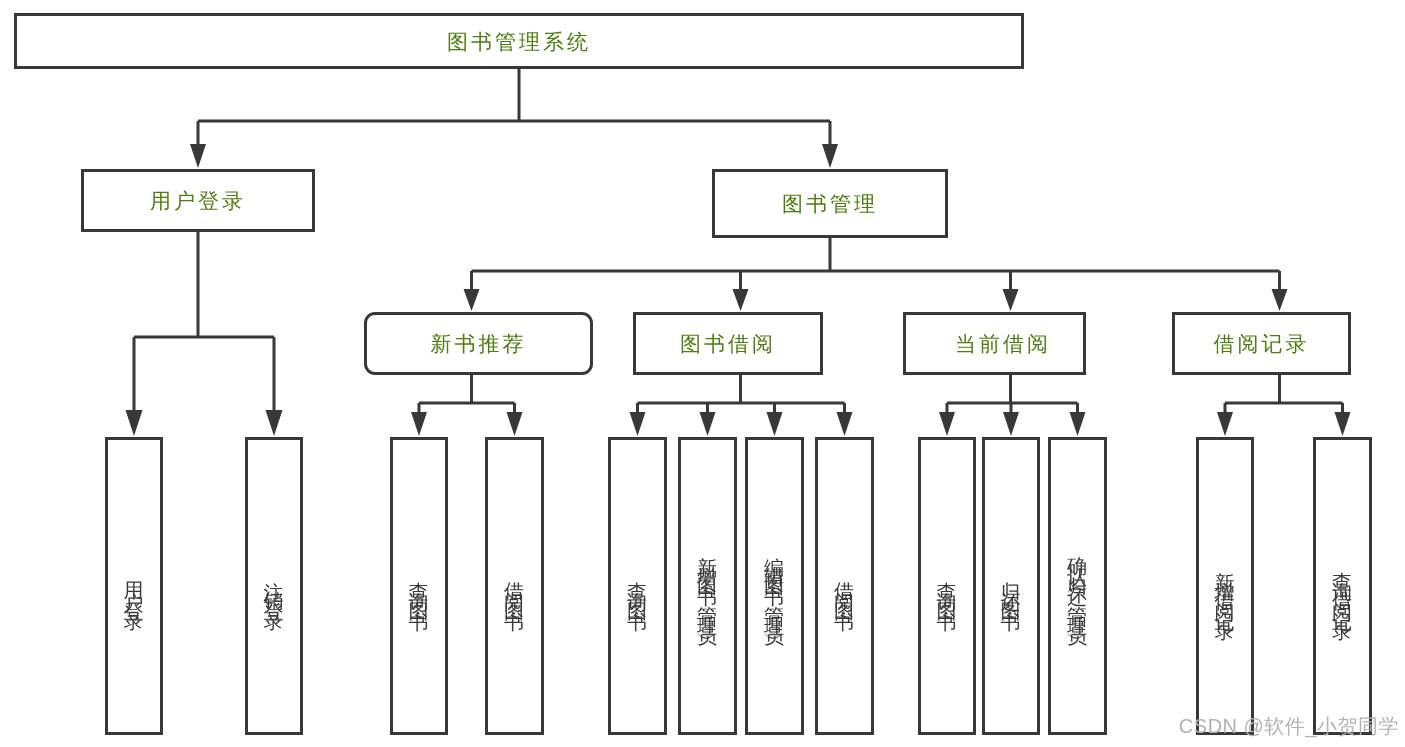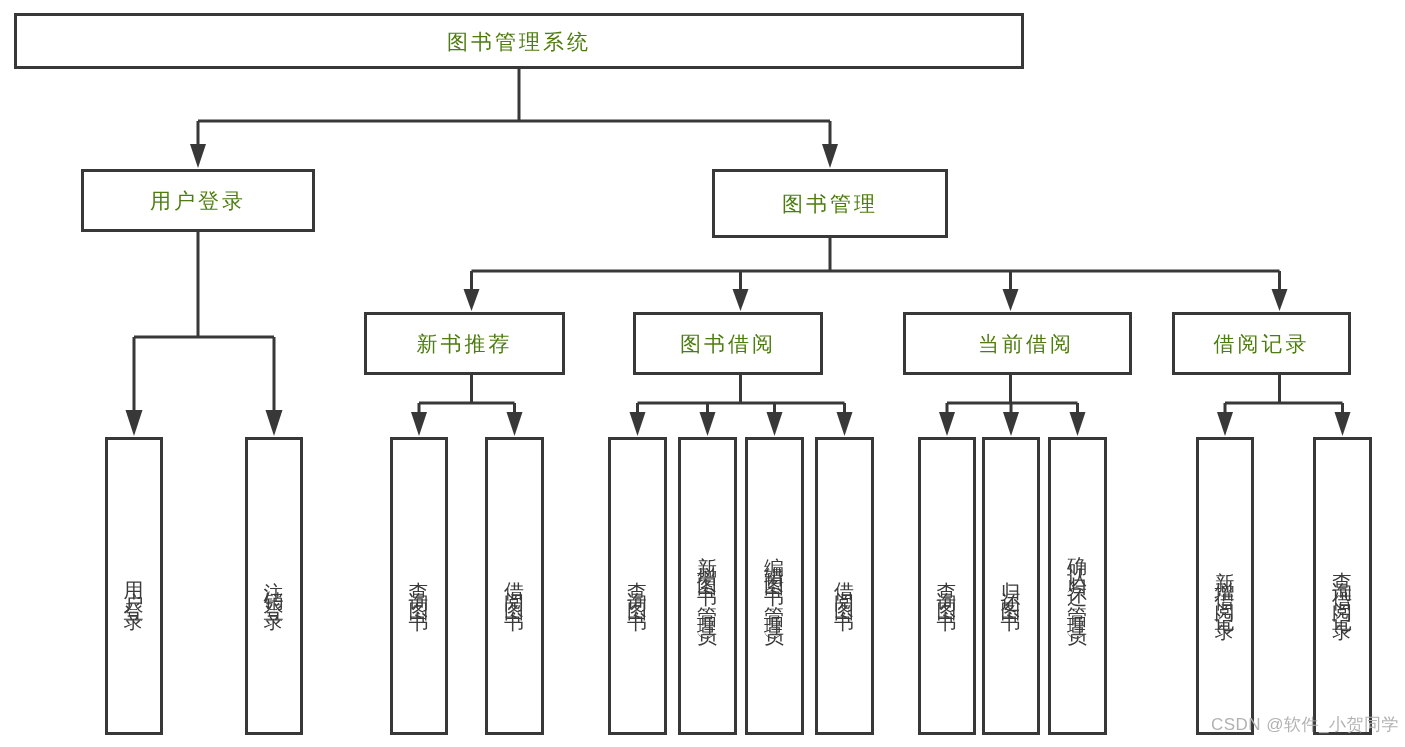--- a/index.html
+++ b/index.html
@@ -49,43 +49,43 @@
     font-size: 20px;
     letter-spacing: 10px;
     line-height: 1;
     color: #3a3a3a;
     white-space: nowrap;
   }
   
   .n-root            { left: 14px;   top: 13px;  width: 1010px; height: 56px; }
   .n-user-login      { left: 81px;   top: 169px; width: 234px;  height: 63px; }
   .n-book-mgmt       { left: 712px;  top: 169px; width: 236px;  height: 69px; }
-  .n-new-book        { left: 364px;  top: 312px; width: 201px;  height: 63px; }
+  .n-new-book        { left: 364px;  top: 312px; width: 229px;  height: 63px; border-radius: 11px; }
   .n-book-borrow     { left: 633px;  top: 312px; width: 190px;  height: 63px; }
-  .n-current-borrow  { left: 903px;  top: 312px; width: 229px;  height: 63px; padding-left: 17px; }
+  .n-current-borrow  { left: 903px;  top: 312px; width: 183px;  height: 63px; padding-left: 17px; }
   .n-borrow-records  { left: 1172px; top: 312px; width: 179px;  height: 63px; }
   
   .l-ul-login   { left: 105px;  width: 58px; }
   .l-ul-logout  { left: 245px;  width: 58px; }
   .l-nb-query   { left: 390px;  width: 58px; }
   .l-nb-borrow  { left: 485px;  width: 59px; }
   .l-bb-query   { left: 608px;  width: 59px; }
   .l-bb-add     { left: 678px;  width: 59px; }
   .l-bb-edit    { left: 745px;  width: 59px; }
   .l-bb-borrow  { left: 815px;  width: 59px; }
   .l-cb-query   { left: 918px;  width: 58px; }
   .l-cb-return  { left: 982px;  width: 58px; }
   .l-cb-confirm { left: 1048px; width: 59px; }
   .l-br-add     { left: 1196px; width: 58px; }
   .l-br-query   { left: 1313px; width: 59px; }
   #watermark {
     position: absolute;
     right: 6px;
     top: 713px;
-    font-size: 17px;
+    font-size: 20px;
     font-weight: 500;
     letter-spacing: 0.5px;
     color: #b2b2b2;
     z-index: 5;
   }
   .cline { stroke: #383838; stroke-width: 3; fill: none; }
   .ahead { fill: #383838; stroke: none; }
 </style>
 </head>
 <body>

